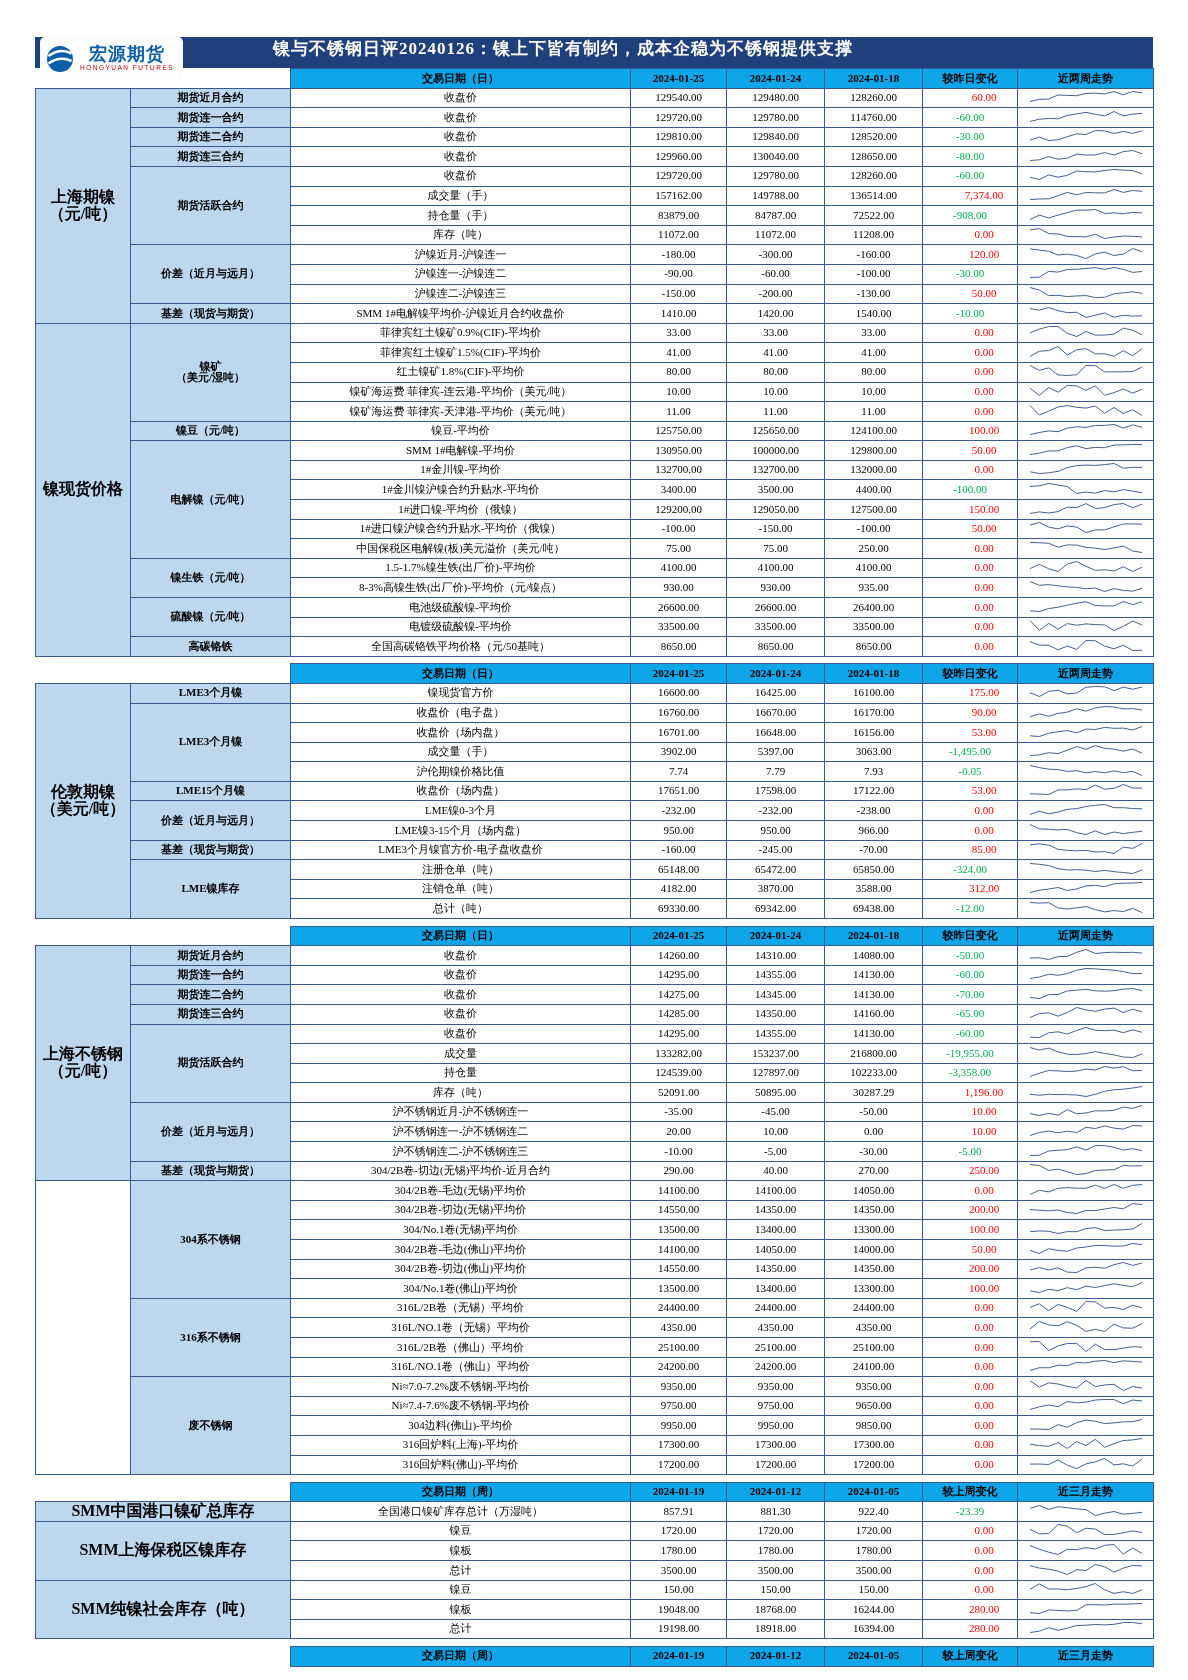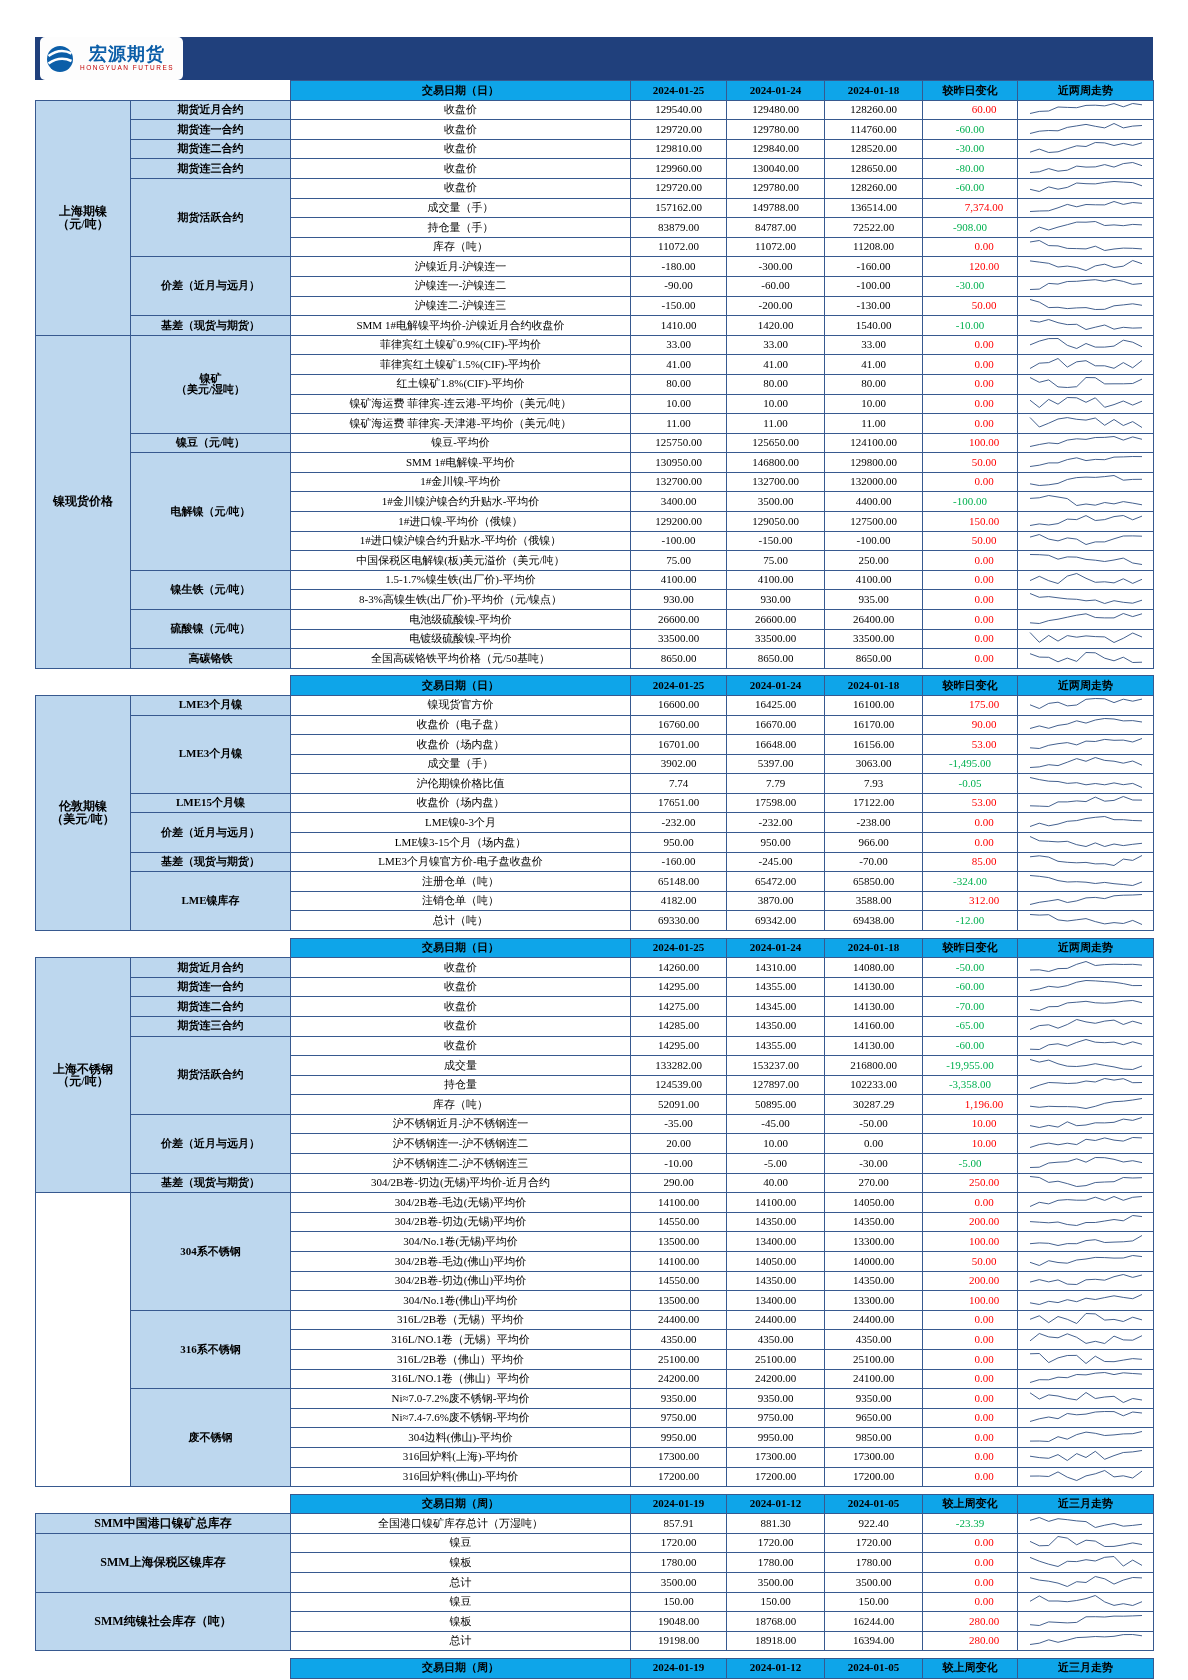--- a/index.html
+++ b/index.html
@@ -1,33 +1,33 @@
 <!DOCTYPE html>
 <html><head>
 <meta charset="utf-8">
 <style>
   html,body{margin:0;padding:0;}
   body{width:1188px;height:1680px;overflow:hidden;background:#ffffff;color:#000;
        font-family:"Liberation Serif","DejaVu Serif",serif;}
   .page{padding:37px 35px 0 35px;}
-  .titlebar{width:1118px;height:43px;background:#20407c;display:flex;align-items:flex-start;}
+  .titlebar{width:1118px;height:31px;background:#20407c;display:flex;align-items:flex-start;}
   .logo{background:#fdfdfd;border-radius:5px;margin-left:5px;height:37px;padding:3px 9px 3px 5px;
         display:flex;align-items:center;gap:5px;}
   .logo-col{display:flex;flex-direction:column;align-items:center;line-height:1;}
   .logo-cn{font-family:"Liberation Sans","DejaVu Sans",sans-serif;font-weight:bold;font-size:18px;
            color:#0b5ea8;letter-spacing:1px;}
   .logo-en{font-family:"Liberation Sans","DejaVu Sans",sans-serif;font-size:6.5px;color:#c00000;
            letter-spacing:1.5px;margin-top:2px;}
   .bar-title{flex:1;text-align:center;color:#ffffff;font-weight:bold;font-size:17px;
              letter-spacing:1px;padding-right:210px;white-space:nowrap;}
   table.report{border-collapse:collapse;table-layout:fixed;width:1118px;}
   .report td{border:1px solid #37598f;height:18.6px;font-size:11px;text-align:center;
              vertical-align:middle;padding:0 2px;overflow:hidden;white-space:nowrap;line-height:1.05;}
   .report td.grp,.report td.sub{background:#bdd7ee;font-weight:bold;white-space:pre-line;}
-  .report td.grp{font-size:12px;}
+  .report td.grp{font-size:16px;}
   .report td.sub{font-size:11px;}
   .report td.grp.blank{background:#ffffff;}
   .report td.hd{background:#0ea5e9;font-weight:bold;}
   .report td.corner{border:none;background:#ffffff;}
   .report tr.spacer td{border:none;height:6.5px;background:#ffffff;}
   .report td.chg.up{color:#fe0000;padding-left:30px;}
   .report td.chg.down{color:#00b050;}
   .report td.spk{padding:0 4px;}
 </style>
 </head>
@@ -39,20 +39,21 @@
       <svg width="30" height="30" viewBox="0 0 30 30">
         <circle cx="15" cy="15" r="13" fill="#0b5ea8"></circle>
         <path d="M3.5 12 Q15 3.5 26.5 9.5" stroke="#ffffff" stroke-width="2.6" fill="none"></path>
         <path d="M3.5 19.5 Q15 11.5 26.5 17" stroke="#ffffff" stroke-width="2.6" fill="none"></path>
       </svg>
       <div class="logo-col">
         <div class="logo-cn">宏源期货</div>
         <div class="logo-en">HONGYUAN FUTURES</div>
       </div>
     </div>
+    <div class="bar-title">镍与不锈钢日评20240126：镍上下皆有制约，成本企稳为不锈钢提供支撑</div>
   </div>
 
   <table class="report">
     <colgroup>
       <col style="width:95px">
         <col style="width:160px">
         <col style="width:340px">
       <col style="width:96px">
         <col style="width:98px">
         <col style="width:98px">
@@ -259,21 +260,21 @@
           <td class="val">124100.00</td>
           <td class="chg up">100.00</td>
           <td class="spk"><svg width="118" height="15">
               <polyline points="3.0,12.5 12.3,10.5 21.7,8.9 31.0,9.7 40.3,6.1 49.7,4.8 59.0,5.4 68.3,3.5 77.7,3.4 87.0,2.5 96.3,6.1 105.7,2.9 115.0,5.3" fill="none" stroke="#44618f" stroke-width="1"></polyline>
             </svg></td>
         </tr>
         <tr>
           <td class="sub" rowspan="6">电解镍（元/吨）</td>
           <td class="lbl">SMM 1#电解镍-平均价</td>
           <td class="val">130950.00</td>
-          <td class="val">146800.00</td>
+          <td class="val">100000.00</td>
           <td class="val">129800.00</td>
           <td class="chg up">50.00</td>
           <td class="spk"><svg width="118" height="15">
               <polyline points="3.0,12.5 12.3,11.2 21.7,8.9 31.0,8.9 40.3,5.6 49.7,3.8 59.0,6.6 68.3,5.4 77.7,5.7 87.0,3.1 96.3,2.9 105.7,2.5 115.0,2.6" fill="none" stroke="#44618f" stroke-width="1"></polyline>
             </svg></td>
         </tr>
         <tr>
           <td class="lbl">1#金川镍-平均价</td>
           <td class="val">132700.00</td>
           <td class="val">132700.00</td>

